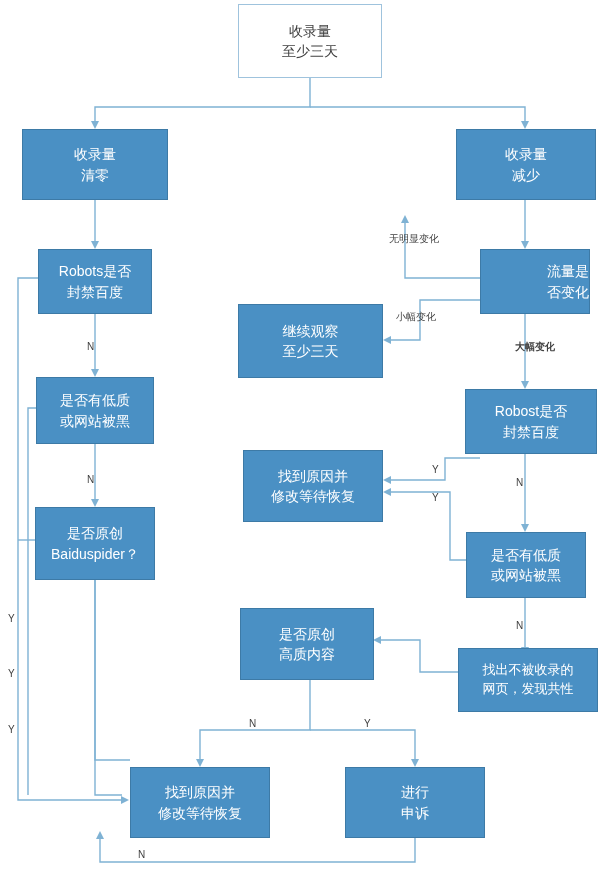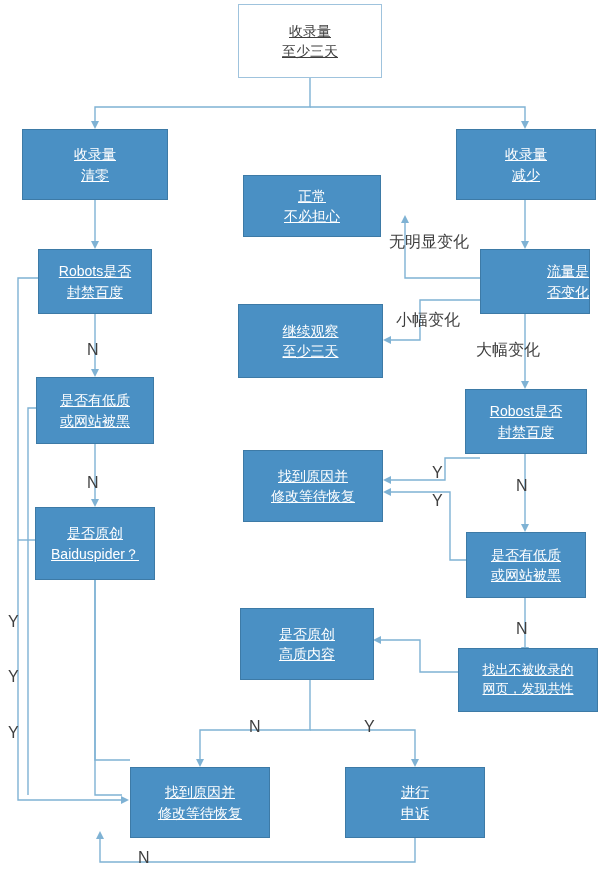--- a/index.html
+++ b/index.html
@@ -30,25 +30,24 @@
     border: 1px solid #3d7aa6;
   }
   .node.start {
     background: #ffffff;
     color: #3f3f3f;
     border: 1px solid #9fc3dd;
   }
   .node .ln {
     display: block;
     white-space: nowrap;
-    text-decoration: underline;
   }
   .edge-label {
     position: absolute;
-    font-size: 16px;
+    font-size: 10px;
     color: #3f3f3f;
     background: transparent;
     white-space: nowrap;
   }
   svg.wires {
     position: absolute;
     left: 0;
     top: 0;
     width: 600px;
     height: 877px;
@@ -138,24 +137,20 @@
   <div class="node" style="left:22px; top:129px; width:146px; height:71px;">
     <span class="ln">收录量</span>
     <span class="ln">清零</span>
   </div>
 
   <div class="node" style="left:456px; top:129px; width:140px; height:71px;">
     <span class="ln">收录量</span>
     <span class="ln">减少</span>
   </div>
 
-  <div class="node" style="left:243px; top:175px; width:138px; height:62px;">
-    <span class="ln">正常</span>
-    <span class="ln">不必担心</span>
-  </div>
 
   <div class="node" style="left:238px; top:304px; width:145px; height:74px;">
     <span class="ln">继续观察</span>
     <span class="ln">至少三天</span>
   </div>
 
   <div class="node" style="left:38px; top:249px; width:114px; height:65px;">
     <span class="ln">Robots是否</span>
     <span class="ln">封禁百度</span>
   </div>
@@ -163,21 +158,21 @@
   <div class="node" style="left:480px; top:249px; width:110px; height:65px;align-items:flex-end;">
     <span class="ln">流量是</span>
     <span class="ln">否变化</span>
   </div>
 
   <div class="node" style="left:36px; top:377px; width:118px; height:67px;">
     <span class="ln">是否有低质</span>
     <span class="ln">或网站被黑</span>
   </div>
 
-  <div class="node" style="left:465px; top:389px; width:122px; height:65px;">
+  <div class="node" style="left:465px; top:389px; width:132px; height:65px;">
     <span class="ln">Robost是否</span>
     <span class="ln">封禁百度</span>
   </div>
 
   <div class="node" style="left:35px; top:507px; width:120px; height:73px;">
     <span class="ln">是否原创</span>
     <span class="ln">Baiduspider？</span>
   </div>
 
   <div class="node" style="left:243px; top:450px; width:140px; height:72px;">
@@ -205,21 +200,21 @@
     <span class="ln">修改等待恢复</span>
   </div>
 
   <div class="node" style="left:345px; top:767px; width:140px; height:71px;">
     <span class="ln">进行</span>
     <span class="ln">申诉</span>
   </div>
 
   <span class="edge-label" style="left:389px; top:232px;">无明显变化</span>
   <span class="edge-label" style="left:396px; top:310px;">小幅变化</span>
-  <span class="edge-label" style="left:476px; top:340px;">大幅变化</span>
+  <span class="edge-label" style="left:515px; top:340px;font-weight:bold;">大幅变化</span>
   <span class="edge-label" style="left:87px; top:341px;">N</span>
   <span class="edge-label" style="left:87px; top:474px;">N</span>
   <span class="edge-label" style="left:8px; top:613px;">Y</span>
   <span class="edge-label" style="left:8px; top:668px;">Y</span>
   <span class="edge-label" style="left:8px; top:724px;">Y</span>
   <span class="edge-label" style="left:432px; top:464px;">Y</span>
   <span class="edge-label" style="left:516px; top:477px;">N</span>
   <span class="edge-label" style="left:432px; top:492px;">Y</span>
   <span class="edge-label" style="left:516px; top:620px;">N</span>
   <span class="edge-label" style="left:249px; top:718px;">N</span>

